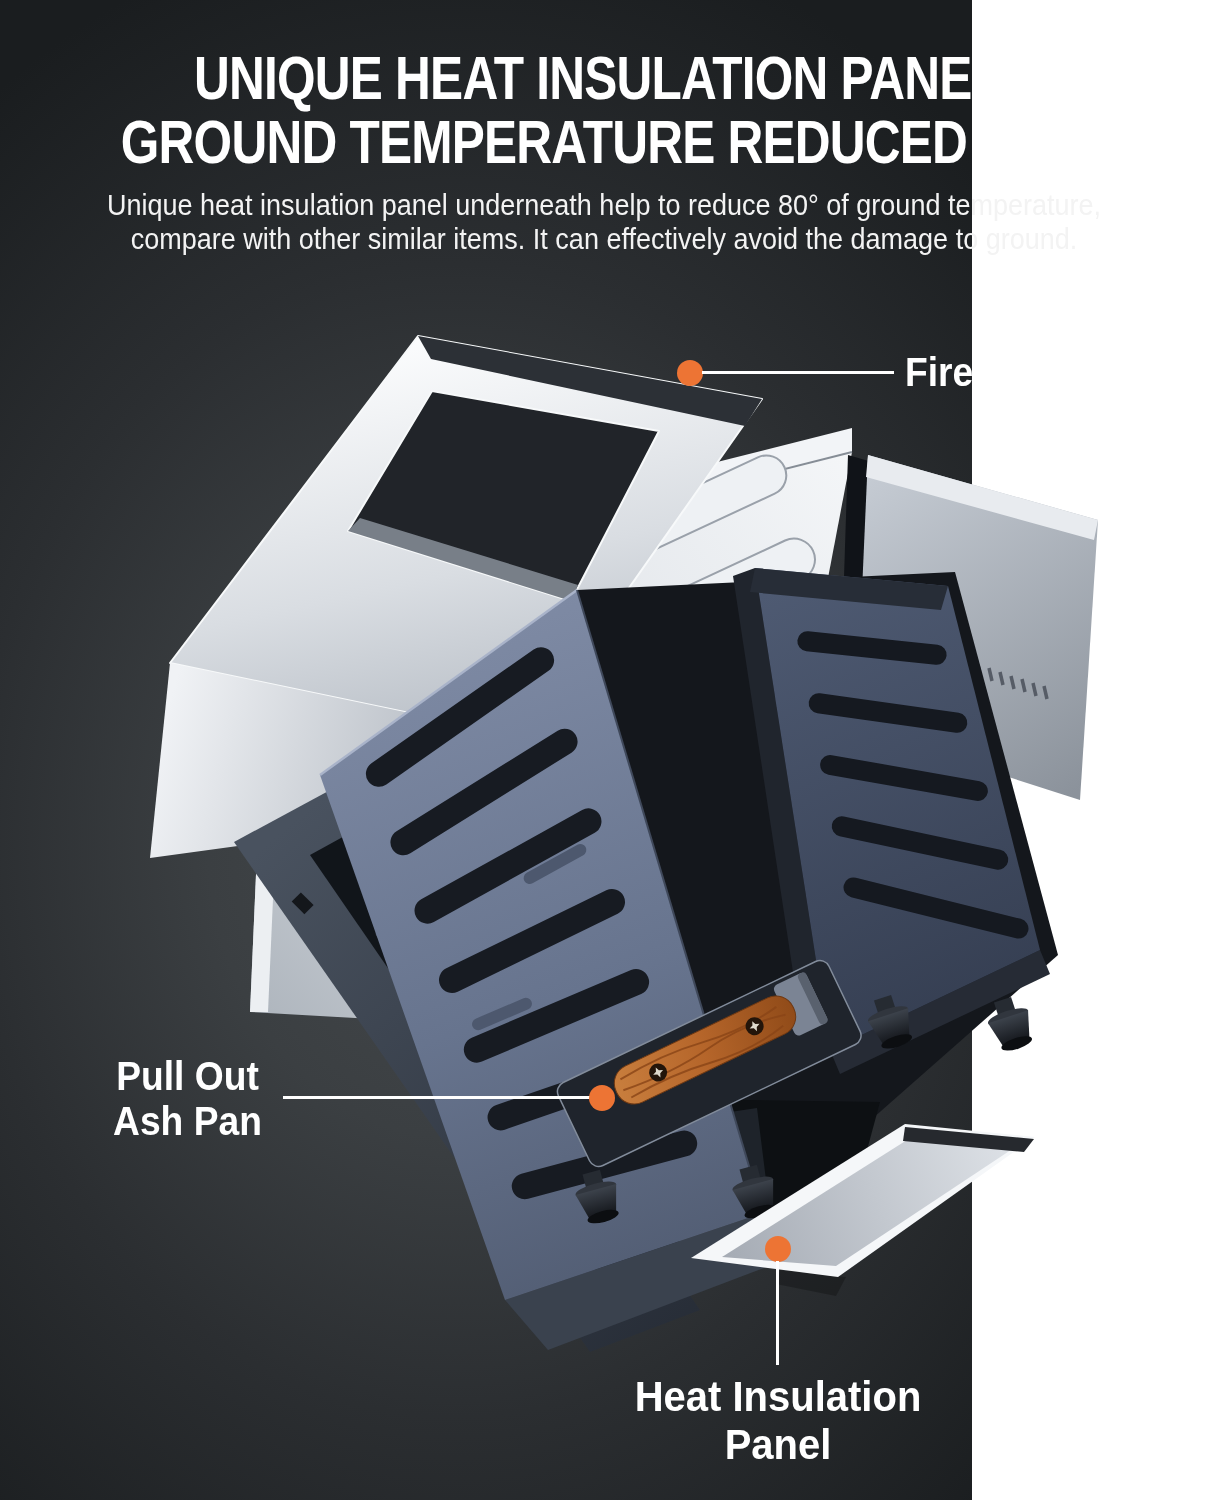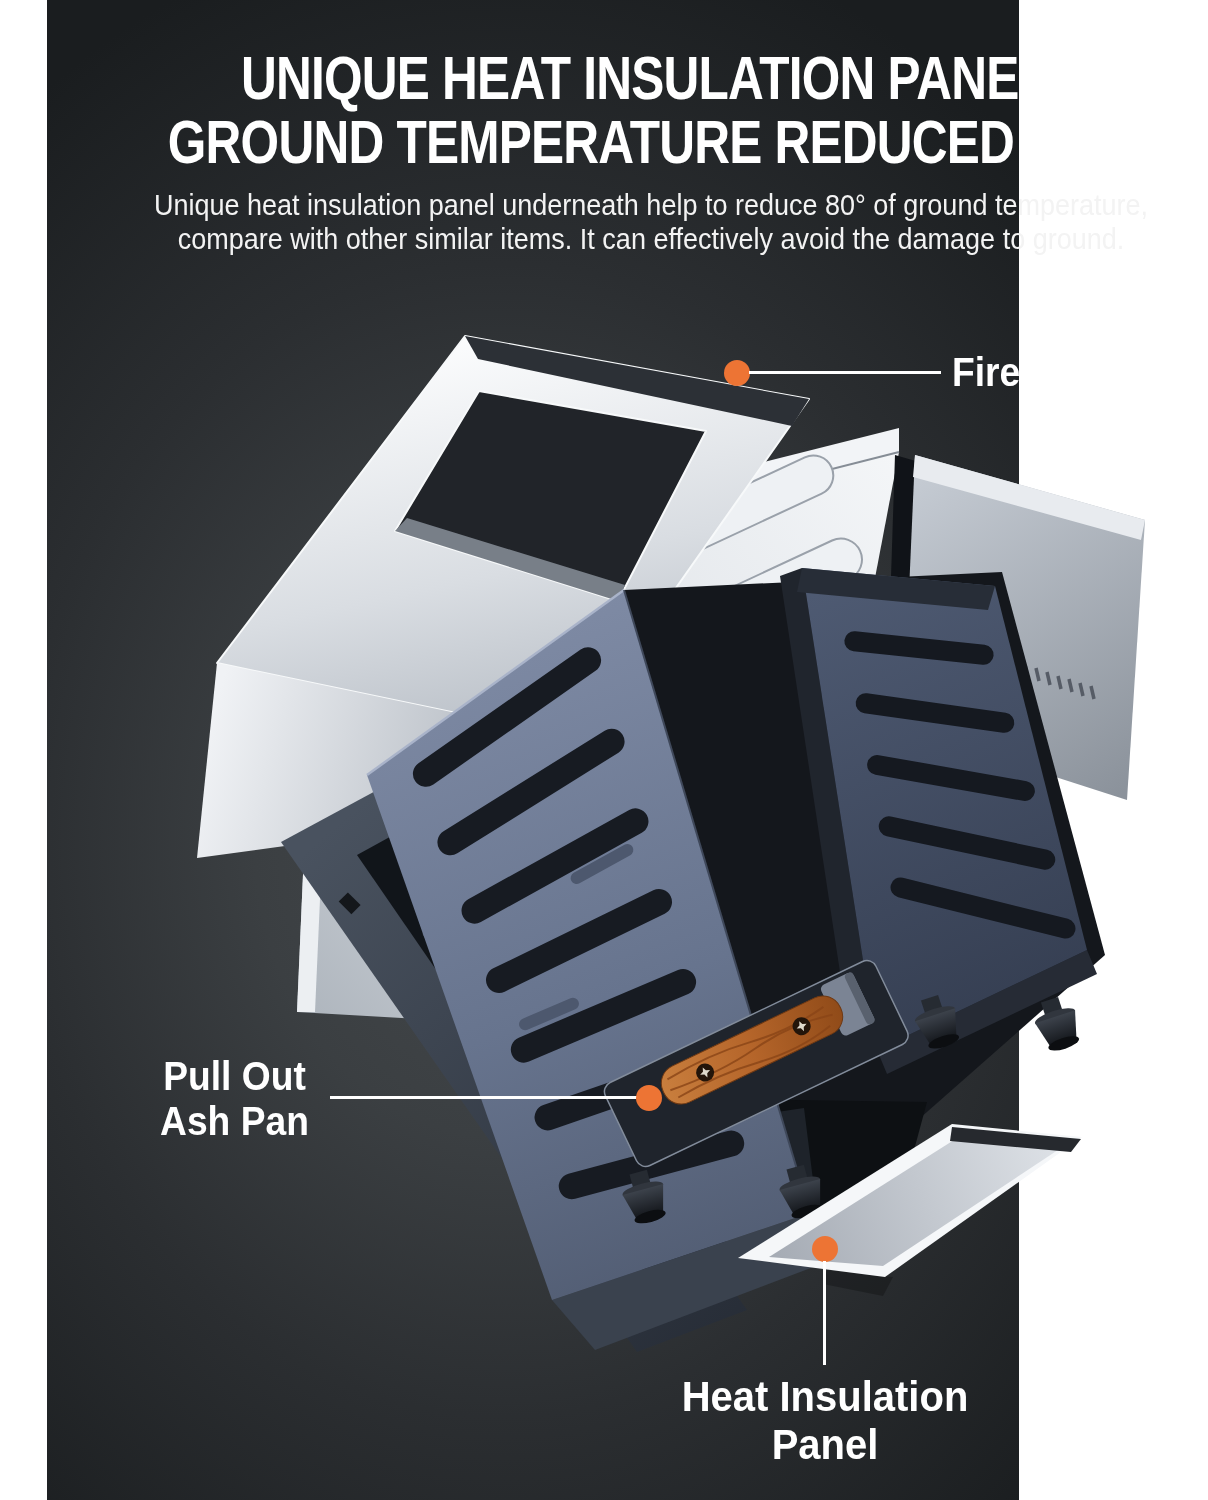--- a/index.html
+++ b/index.html
@@ -1,19 +1,19 @@
 <!DOCTYPE html>
 <html><head>
 <meta charset="utf-8">
 <style>
   html,body{margin:0;padding:0;}
   body{width:1208px;height:1500px;position:relative;overflow:hidden;
        font-family:"Liberation Sans","DejaVu Sans",sans-serif;}
   .page{position:absolute;inset:0;width:972px;height:1500px;
-        background:radial-gradient(ellipse 80% 62% at 47% 56%, #45494c 0%, #3b3f42 32%, #2b2e31 62%, #1a1d1f 100%);margin-left:47px;}
+        background:radial-gradient(ellipse 80% 62% at 47% 56%, #45494c 0%, #3b3f42 32%, #2b2e31 62%, #1a1d1f 100%);}
   
   .hdr{position:absolute;left:0;top:0;width:1208px;text-align:center;color:#ffffff;}
   .title{position:absolute;left:0;top:46px;width:1208px;margin:0;
          font-size:62px;line-height:64px;font-weight:800;letter-spacing:-1px;
          transform:scaleX(0.80);transform-origin:50% 0;white-space:nowrap;}
   .subtitle{position:absolute;left:0;top:188px;width:1208px;margin:0;
          font-size:30px;line-height:34px;font-weight:400;color:#f3f3f3;
          transform:scaleX(0.90);transform-origin:50% 0;white-space:nowrap;}
   .title span,.subtitle span{display:block;}
   

